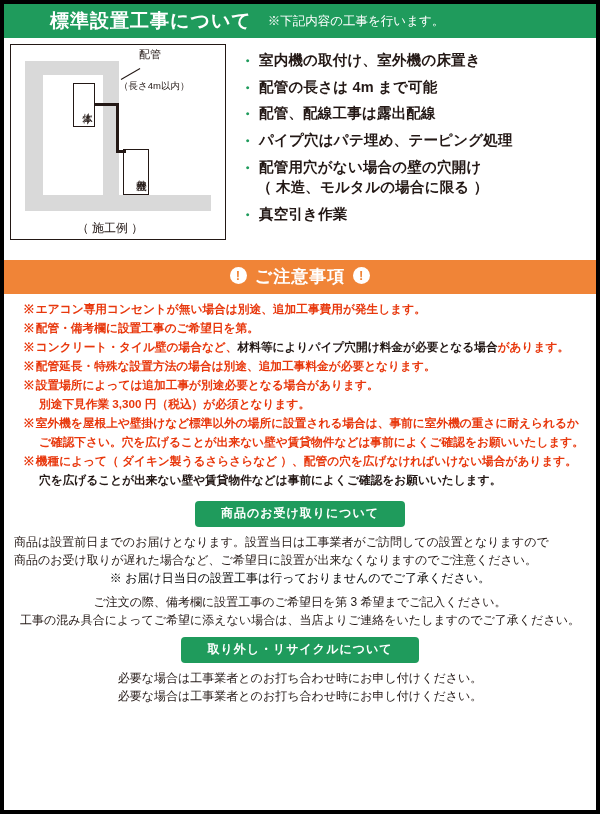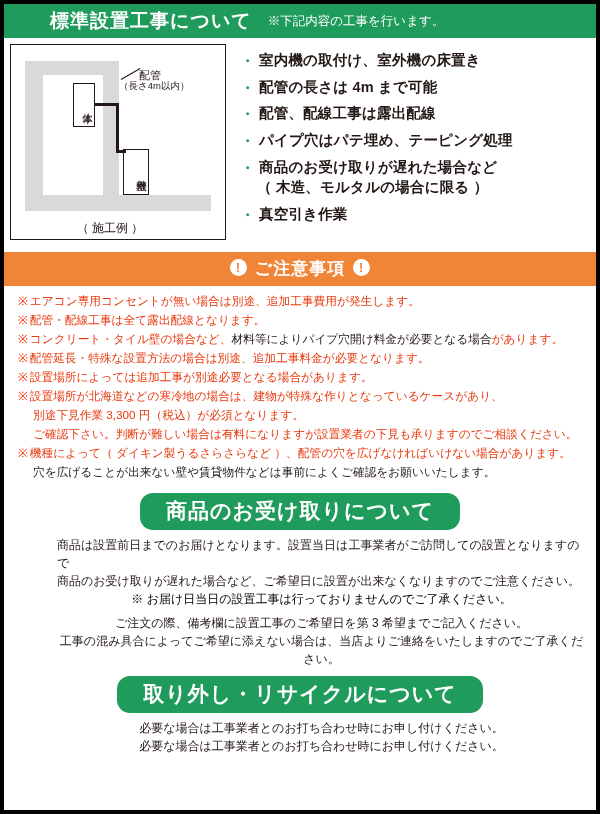--- a/index.html
+++ b/index.html
@@ -124,39 +124,40 @@
   }
   
   .caution-band {
     background: #f08437;
     color: #ffffff;
     font-size: 17px;
     font-weight: bold;
     text-align: center;
     padding: 5px 0 6px 0;
     letter-spacing: 1px;
-    margin-top: 8px;
+    margin-top: 16px;
   }
   .excl {
     display: inline-block;
     width: 17px;
     height: 17px;
     border-radius: 50%;
     background: #ffffff;
     color: #f08437;
     font-size: 13px;
     line-height: 17px;
     text-align: center;
     vertical-align: 2px;
     margin: 0 8px;
     font-weight: bold;
   }
   
   .notes {
-    padding: 7px 10px 2px 14px;
+    padding: 7px 10px 2px 20px;
+    font-weight: bold;
   }
   .note {
     font-size: 11.7px;
     line-height: 1.45;
     margin-bottom: 2px;
     color: #e8380d;
   }
   .note .mark {
     margin-right: 2px;
   }
@@ -174,31 +175,30 @@
     color: #e8380d;
   }
   .note-cont.blk {
     color: #231815;
   }
   
   .sec-title {
     margin: 8px auto 0 auto;
     background: #1f9b5c;
     color: #ffffff;
-    font-size: 21px;
-    font-weight: bold;
-    text-align: center;
-    border-radius: 13px;
+    font-size: 12px;
+    font-weight: bold;
+    text-align: center;
+    border-radius: 4px;
     padding: 4px 26px 5px 26px;
     width: fit-content;
     letter-spacing: 1px;
   }
   .sec-body {
-    padding: 6px 10px 0 22px;
-    margin-left: 31px;
+    padding: 6px 10px 0 10px;
   }
   .sec-line {
     font-size: 12px;
     line-height: 1.5;
     color: #231815;
   }
   .sec-line.center {
     text-align: center;
   }
   .sec-line.red {
@@ -227,21 +227,21 @@
       <div class="d-box" style="left:62px; top:38px; width:22px; height:44px; writing-mode:vertical-rl;">本体</div>
 
       <div class="d-box" style="left:112px; top:104px; width:26px; height:46px; writing-mode:vertical-rl;">室外機</div>
 
       <div class="d-line" style="left:84px; top:58px; width:24px; height:3px;"></div>
       <div class="d-line" style="left:105px; top:58px; width:3px; height:50px;"></div>
       <div class="d-line" style="left:105px; top:105px; width:10px; height:3px;"></div>
 
       <div class="d-line" style="left:110px; top:34px; width:22px; height:1px; transform:rotate(-30deg); transform-origin:left center;"></div>
 
-      <div class="d-label" style="left:128px; top:24px;">配管</div>
+      <div class="d-label" style="left:128px; top:4px;font-family:Liberation Mono, monospace;">配管</div>
       <div class="d-label small" style="left:108px; top:36px;">（長さ4m以内）</div>
 
       <div class="d-caption">（ 施工例 ）</div>
     </div>
 
     <div class="bullets">
       <div class="bullet">
         <span class="dot">・</span>
         <span class="btext">室内機の取付け、室外機の床置き</span>
       </div>
@@ -252,21 +252,21 @@
       <div class="bullet">
         <span class="dot">・</span>
         <span class="btext">配管、配線工事は露出配線</span>
       </div>
       <div class="bullet">
         <span class="dot">・</span>
         <span class="btext">パイプ穴はパテ埋め、テーピング処理</span>
       </div>
       <div class="bullet">
         <span class="dot">・</span>
-        <span class="btext">商品のお受け取りが遅れた場合など</span>
+        <span class="btext">配管用穴がない場合の壁の穴開け</span>
       </div>
       <div class="bullet sub">
         <span class="btext">（ 木造、モルタルの場合に限る ）</span>
       </div>
       <div class="bullet">
         <span class="dot">・</span>
         <span class="btext">真空引き作業</span>
       </div>
     </div>
   </div>
@@ -275,41 +275,41 @@
     <span class="excl">!</span><span>ご注意事項</span><span class="excl">!</span>
   </div>
 
   <div class="notes">
 
     <div class="note">
       <span class="mark">※</span><span>エアコン専用コンセントが無い場合は別途、追加工事費用が発生します。</span>
     </div>
 
     <div class="note">
-      <span class="mark">※</span><span>配管・配線工事は全て露出配線となります。</span>
+      <span class="mark">※</span><span>配管・備考欄に設置工事のご希望日を第。</span>
     </div>
 
     <div class="note">
       <span class="mark">※</span><span>コンクリート・タイル壁の場合など、</span><span class="blk">材料等によりパイプ穴開け料金が必要となる場合</span><span>があります。</span>
     </div>
 
     <div class="note">
       <span class="mark">※</span><span>配管延長・特殊な設置方法の場合は別途、追加工事料金が必要となります。</span>
     </div>
 
     <div class="note">
       <span class="mark">※</span><span>設置場所によっては追加工事が別途必要となる場合があります。</span>
     </div>
 
-    <div class="note">
-      <span class="mark">※</span><span>設置場所が北海道などの寒冷地の場合は、建物が特殊な作りとなっているケースがあり、</span>
-    </div>
     <div class="note-cont red">別途下見作業 3,300 円（税込）が必須となります。</div>
 
-    <div class="note-cont red">ご確認下さい。判断が難しい場合は有料になりますが設置業者の下見も承りますのでご相談ください。</div>
+    <div class="note">
+      <span class="mark">※</span><span>室外機を屋根上や壁掛けなど標準以外の場所に設置される場合は、事前に室外機の重さに耐えられるか</span>
+    </div>
+    <div class="note-cont red">ご確認下さい。穴を広げることが出来ない壁や賃貸物件などは事前によくご確認をお願いいたします。</div>
 
     <div class="note">
       <span class="mark">※</span><span>機種によって（ ダイキン製うるさらさらなど ）、配管の穴を広げなければいけない場合があります。</span>
     </div>
     <div class="note-cont blk">穴を広げることが出来ない壁や賃貸物件などは事前によくご確認をお願いいたします。</div>
   </div>
 
   <div class="sec-title">商品のお受け取りについて</div>
   <div class="sec-body">
     <div class="sec-line">商品は設置前日までのお届けとなります。設置当日は工事業者がご訪問しての設置となりますので</div>

